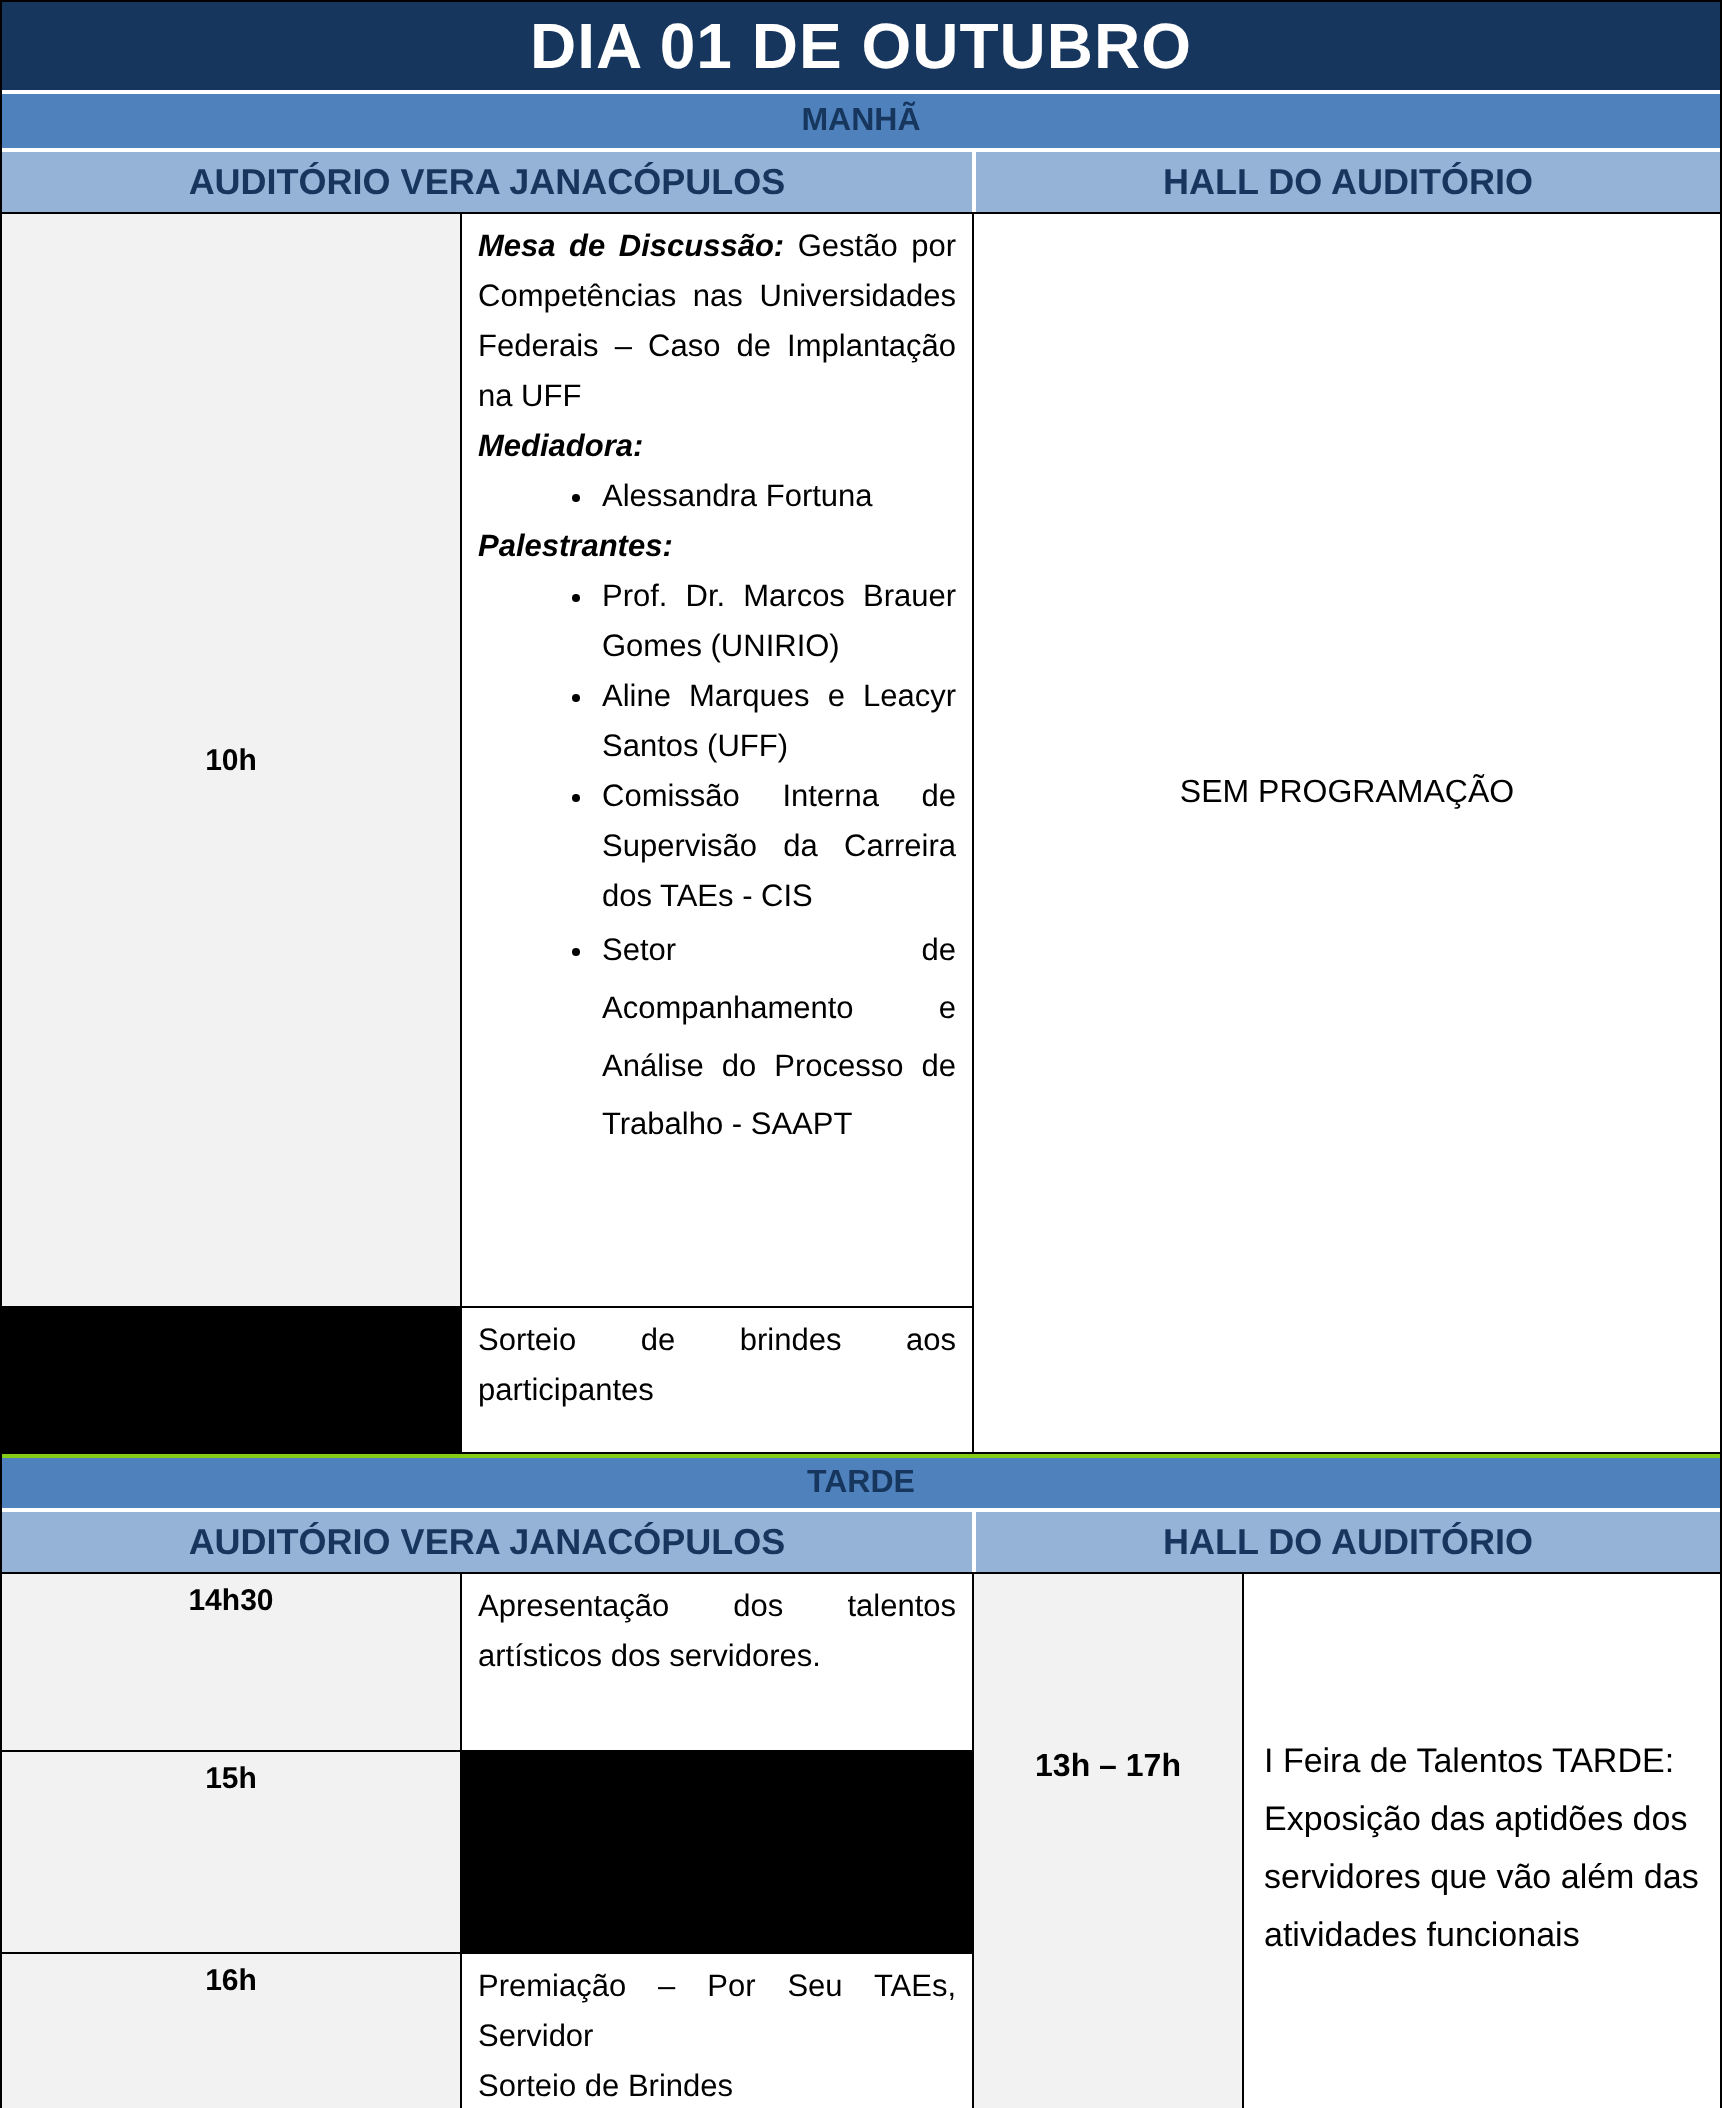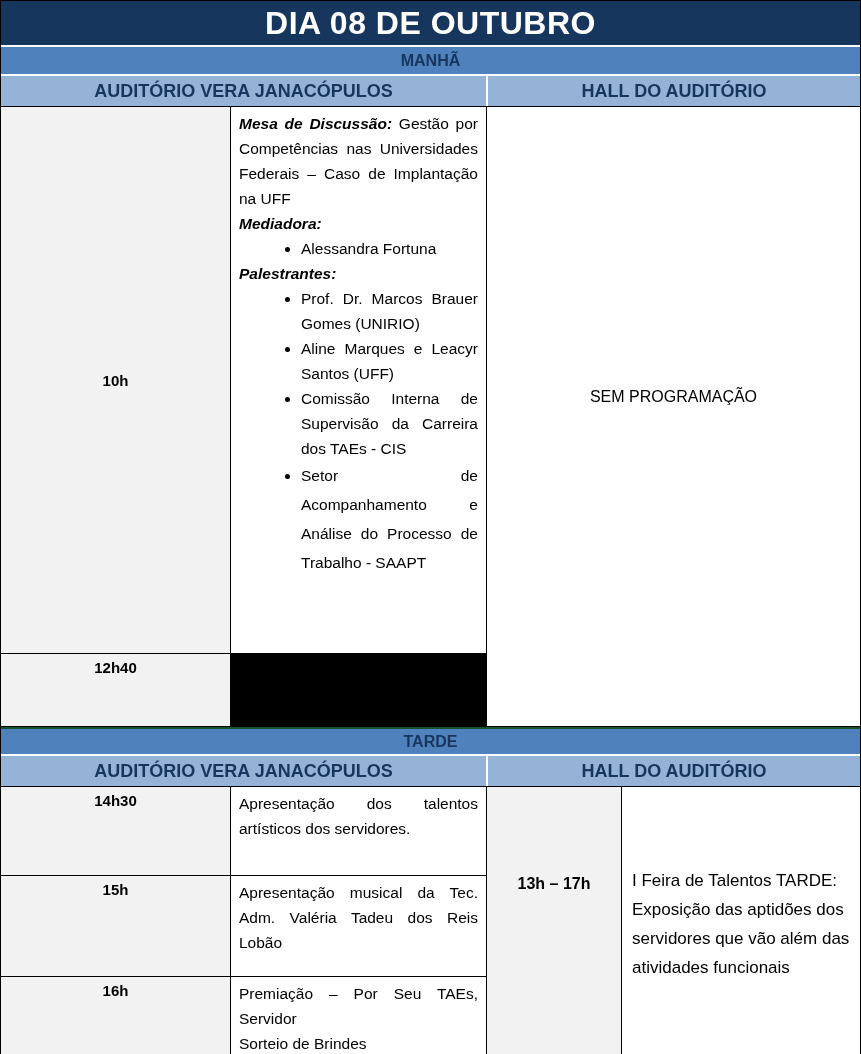--- a/index.html
+++ b/index.html
@@ -26,21 +26,21 @@
   }
   .section-bar {
     height:29px;
     background:var(--section-blue,#4F81BD);
     color:var(--navy,#17365D);
     font-weight:bold;
     font-size:16px;
     display:flex; align-items:center; justify-content:center;
     border-bottom:2px solid #fff;
   }
-  .section-bar.after { border-top:2px solid #14532d; }
+  .section-bar.after { border-top:2px solid #84cc16; }
   .cols-header {
     display:grid;
     grid-template-columns:485px 1fr;
     gap:2px;
     background:#fff;
   }
   .col-h {
     background:var(--header-blue,#95B3D7);
     height:30px;
     display:flex; align-items:center; justify-content:center;
@@ -110,21 +110,21 @@
   }
   .r2c1 { grid-column:1; grid-row:2; }
   .r2c2 { grid-column:2; grid-row:2; }
   .mb0 { margin:0; }
 </style>
 </head>
 <body>
 
 <div class="page">
 
-  <div class="title-bar">DIA 08 DE OUTUBRO</div>
+  <div class="title-bar">DIA 01 DE OUTUBRO</div>
 
   <div>
     <div class="section-bar">MANHÃ</div>
     <div class="cols-header">
       <div class="col-h">AUDITÓRIO VERA JANACÓPULOS</div>
       <div class="col-h">HALL DO AUDITÓRIO</div>
     </div>
     <div class="grid morning-grid">
 
       <div class="cell time-cell vcenter">10h</div>
@@ -141,42 +141,41 @@
         </ul>
         <p class="bi mb0">Palestrantes:</p>
         <ul>
           <li>Prof. Dr. Marcos Brauer Gomes (UNIRIO)</li>
           <li>Aline Marques e Leacyr Santos (UFF)</li>
           <li>Comissão Interna de Supervisão da Carreira dos TAEs - CIS</li>
           <li class="loose">Setor de Acompanhamento e Análise do Processo de Trabalho - SAAPT</li>
         </ul>
       </div>
 
-      <div class="cell time-cell r2c1">12h40</div>
+      <div class="cell desc-cell r2c2">
+        <p class="just mb0">Sorteio de brindes aos participantes</p>
+      </div>
 
     </div>
   </div>
 
   <div>
     <div class="section-bar after">TARDE</div>
     <div class="cols-header">
       <div class="col-h">AUDITÓRIO VERA JANACÓPULOS</div>
       <div class="col-h">HALL DO AUDITÓRIO</div>
     </div>
     <div class="grid afternoon-grid">
 
       <div class="cell time-cell" style="grid-column:1;grid-row:1;">14h30</div>
       <div class="cell desc-cell" style="grid-column:2;grid-row:1;">
         <p class="just mb0">Apresentação dos talentos artísticos dos servidores.</p>
       </div>
 
       <div class="cell time-cell" style="grid-column:1;grid-row:2;">15h</div>
-      <div class="cell desc-cell" style="grid-column:2;grid-row:2;">
-        <p class="just mb0">Apresentação musical da Tec. Adm. Valéria Tadeu dos Reis Lobão</p>
-      </div>
 
       <div class="cell time-cell" style="grid-column:1;grid-row:3;">16h</div>
       <div class="cell desc-cell" style="grid-column:2;grid-row:3;">
         <p class="just mb0">Premiação – Por Seu TAEs, Servidor</p>
         <p class="mb0">Sorteio de Brindes</p>
       </div>
 
       <div class="cell hall-time-cell">13h – 17h</div>
       <div class="cell hall-desc-cell">
         <p class="mb0">I Feira de Talentos TARDE: Exposição das aptidões dos servidores que vão além das atividades funcionais</p>

